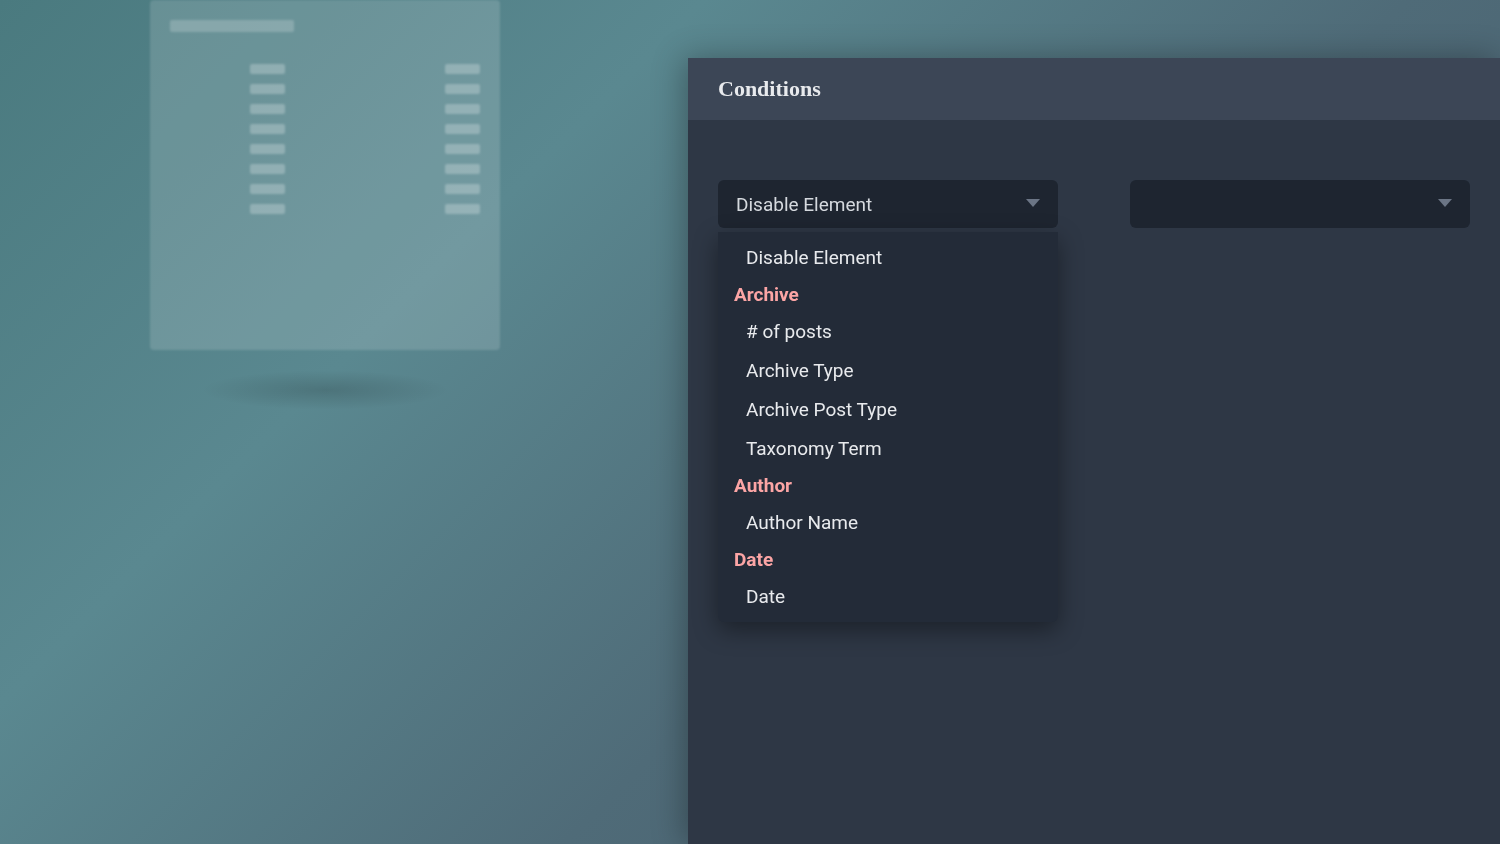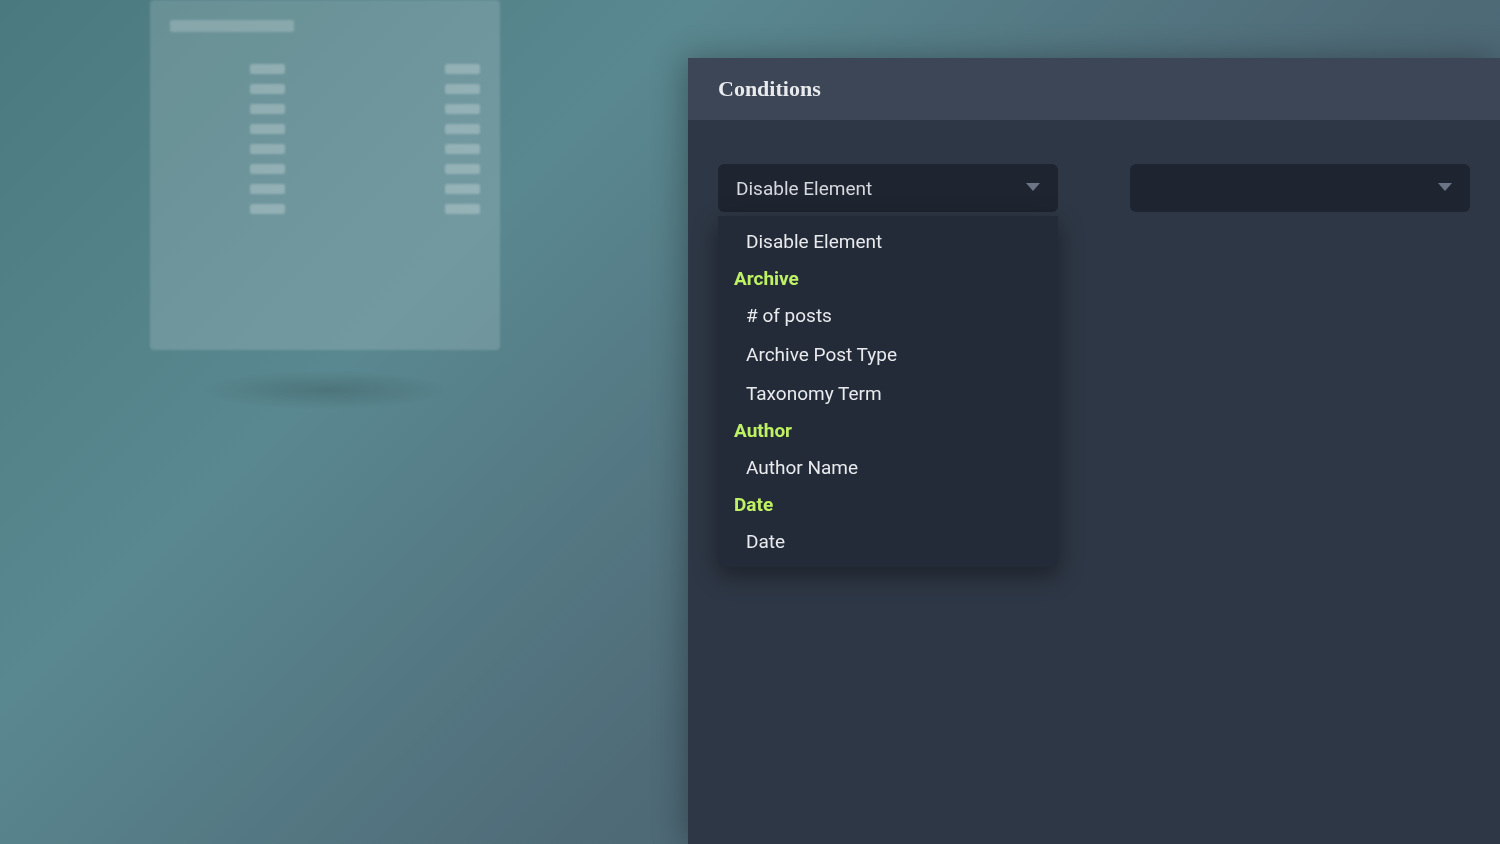--- a/index.html
+++ b/index.html
@@ -79,21 +79,21 @@
       font-family: Liberation Serif, serif;
     }
     
     .panel-title {
       color: #e8eaed;
       font-size: 22px;
       font-weight: 700;
     }
     
     .panel-body {
-      padding: 44px 30px;
+      padding: 60px 30px;
       display: flex;
       gap: 30px;
     }
     
     .select-wrapper {
       position: relative;
       flex: 1;
     }
     
     .select-trigger {
@@ -148,21 +148,21 @@
     .dropdown-item {
       padding: 8px 28px;
       color: #e8eaed;
       font-size: 19px;
       font-weight: 400;
       cursor: pointer;
     }
     
     .dropdown-group {
       padding: 6px 16px;
-      color: #bef264;
+      color: #fca5a5;
       font-size: 19px;
       font-weight: 700;
     }
   </style>
 </head>
 <body>
 
 <div class="bg-preview">
   <div class="bg-preview-inner">
     <div class="bg-preview-line" style="width: 40%;"></div>
@@ -218,20 +218,21 @@
               <path d="M0 0 L14 0 L7 8 Z"></path>
             </svg>
         </span>
       </div>
 
       <div class="dropdown">
         <div class="dropdown-item">Disable Element</div>
 
         <div class="dropdown-group">Archive</div>
         <div class="dropdown-item"># of posts</div>
+        <div class="dropdown-item">Archive Type</div>
         <div class="dropdown-item">Archive Post Type</div>
         <div class="dropdown-item">Taxonomy Term</div>
 
         <div class="dropdown-group">Author</div>
         <div class="dropdown-item">Author Name</div>
 
         <div class="dropdown-group">Date</div>
         <div class="dropdown-item">Date</div>
       </div>
     </div>

